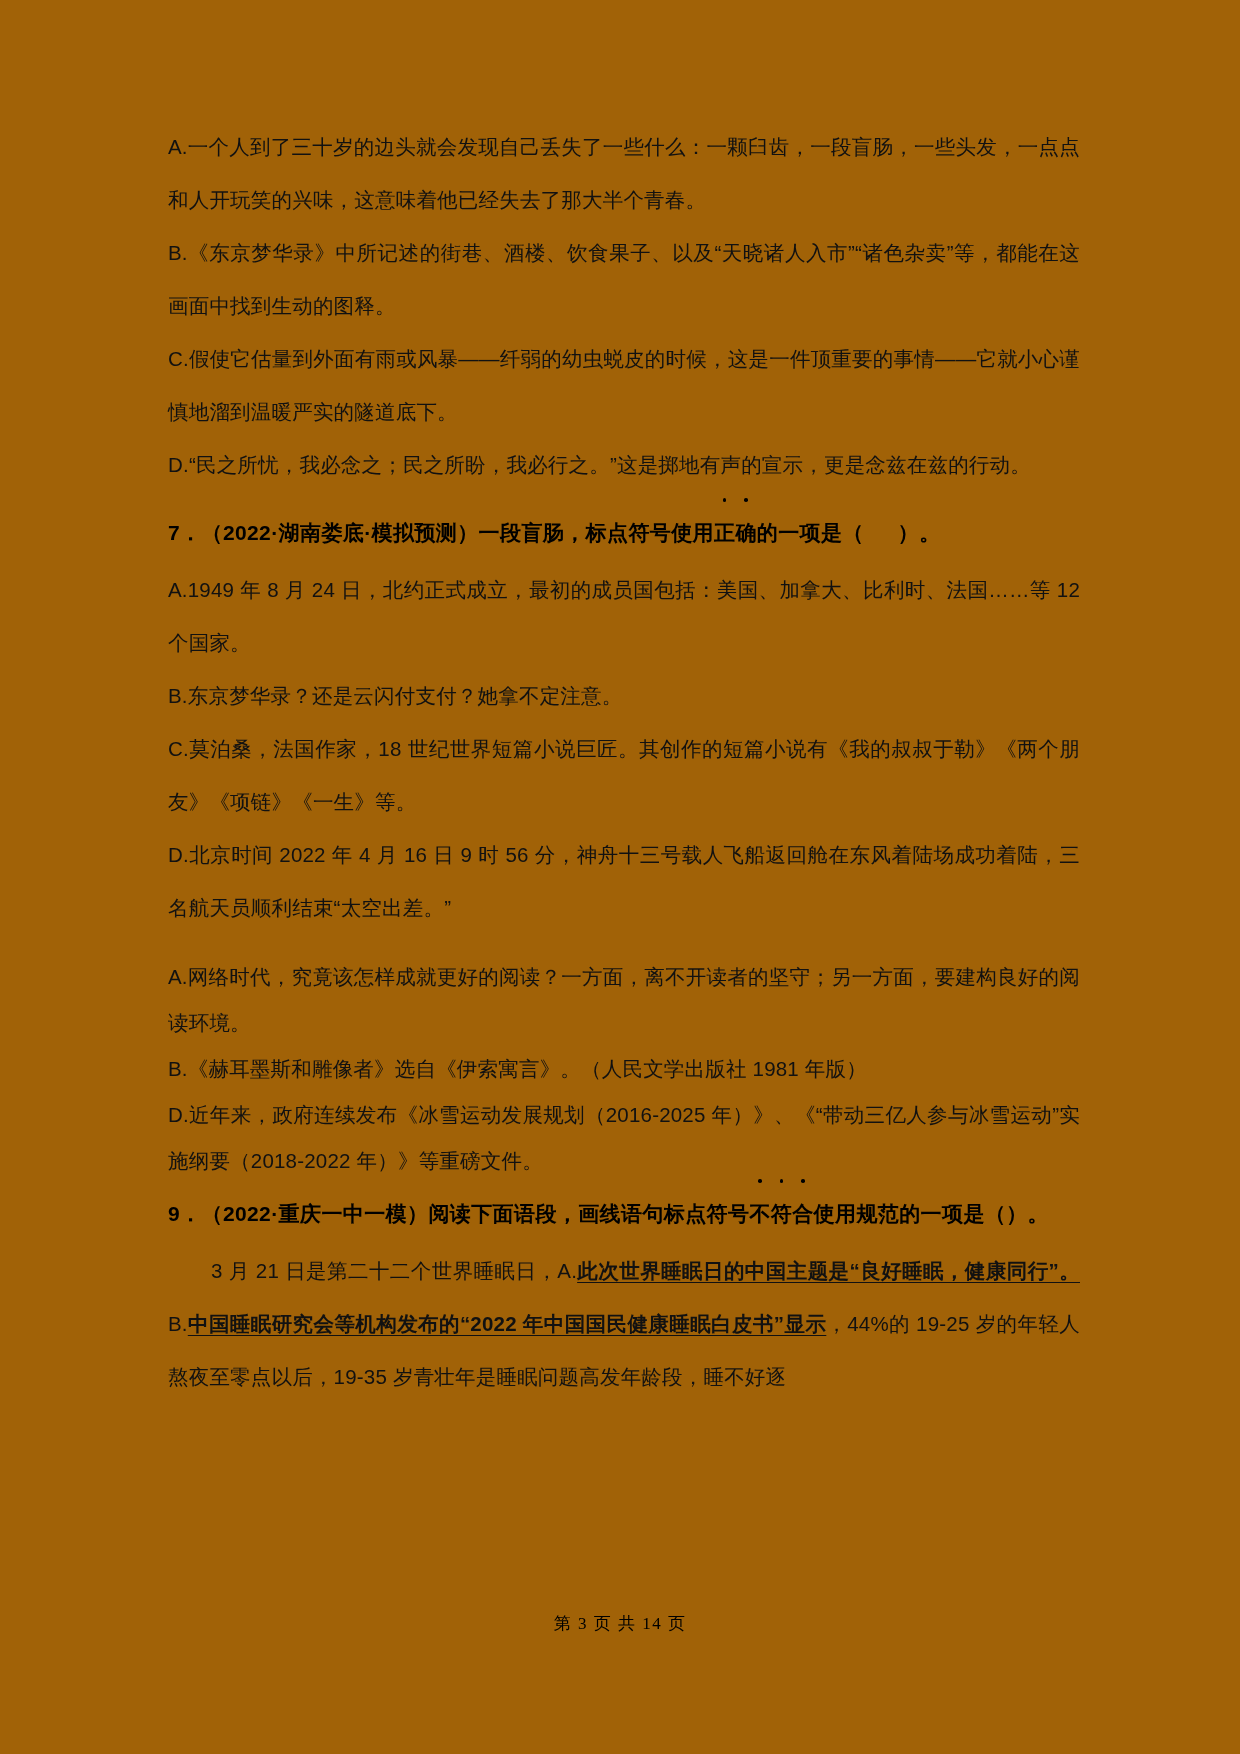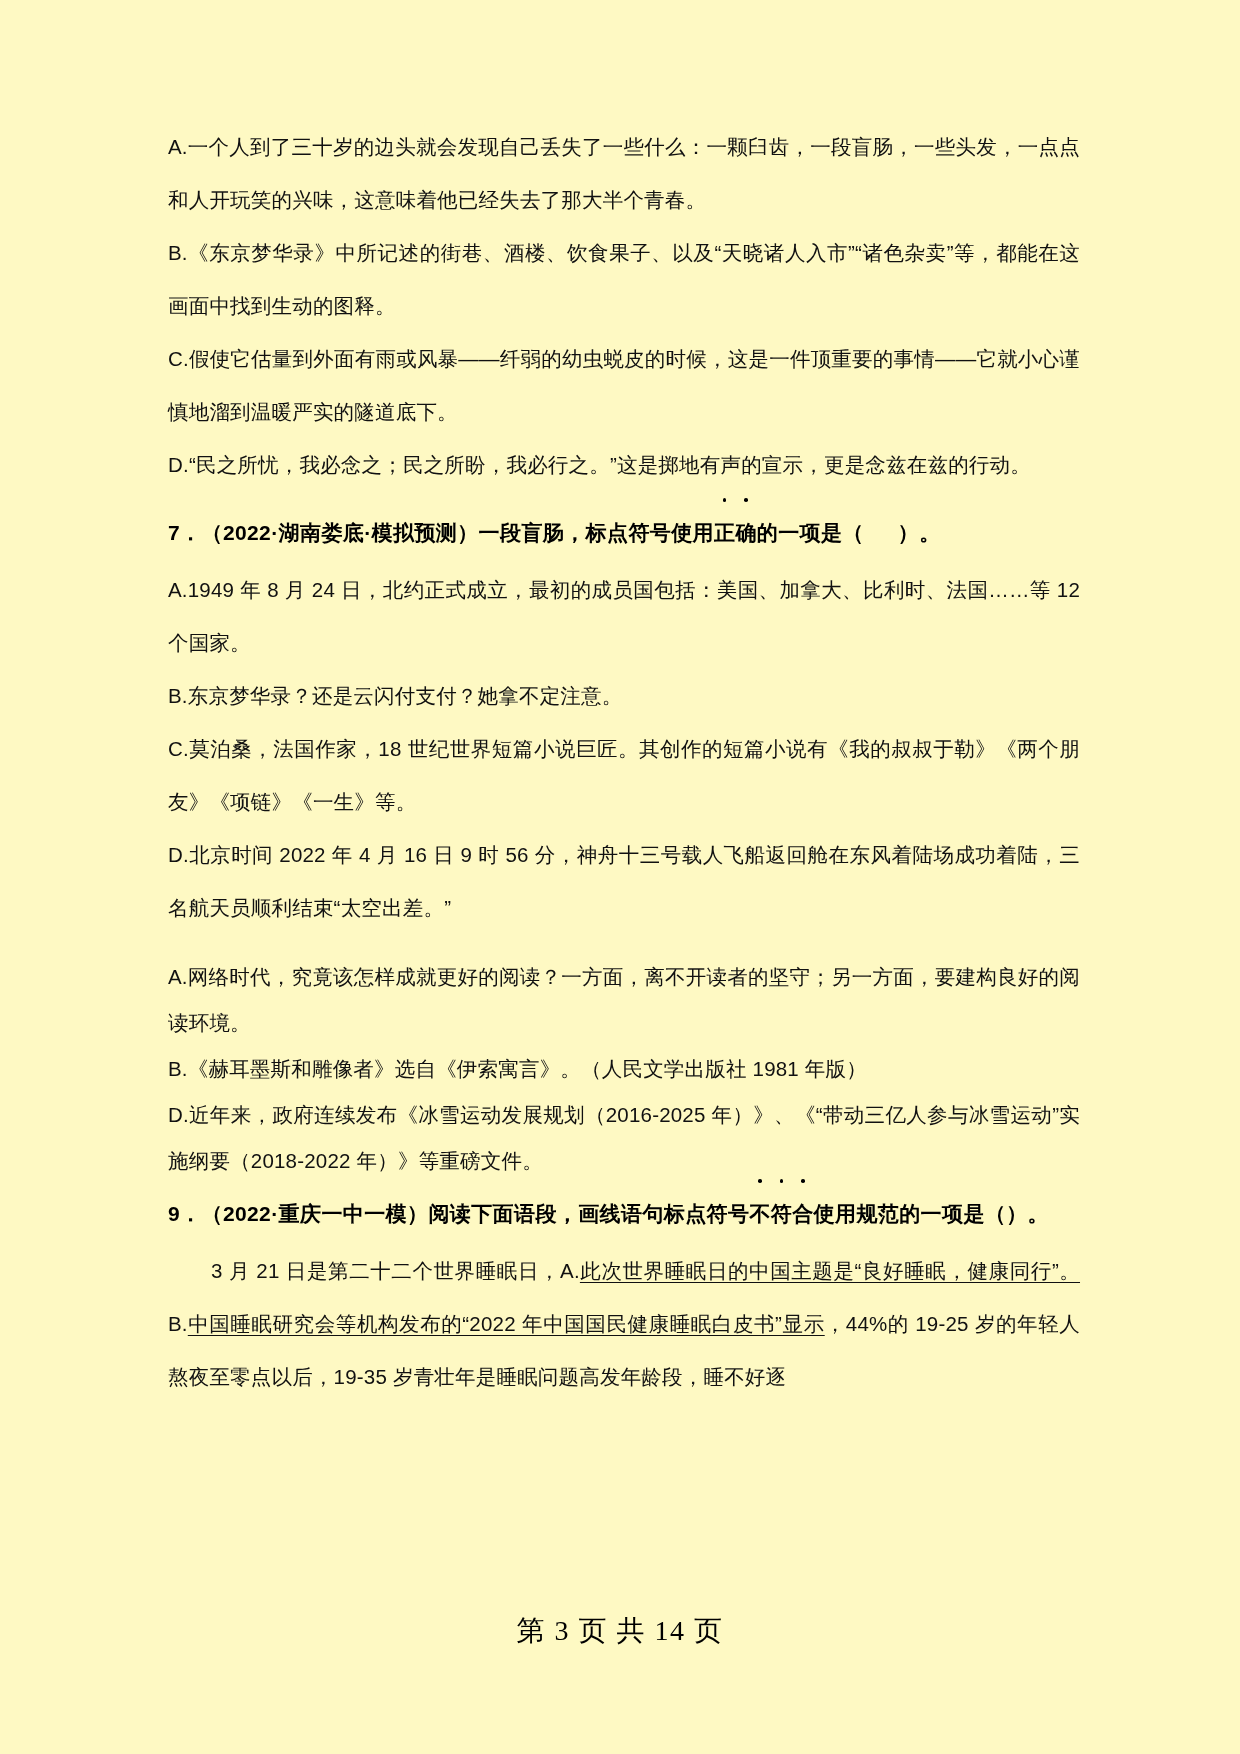--- a/index.html
+++ b/index.html
@@ -9,21 +9,21 @@
   }
   body {
     font-family: "Liberation Sans", "DejaVu Sans", sans-serif;
     color: #000000;
   }
   .page {
     position: relative;
     width: 1240px;
     height: 1754px;
     margin: 0 auto;
-    background: #fef9c3;
+    background: #a16207;
     box-sizing: border-box;
     overflow: hidden;
   }
   .content {
     position: absolute;
     left: 168px;
     top: 120px;
     width: 912px;
   }
   
@@ -81,31 +81,32 @@
     display: block;
     width: 3.5px;
     height: 3.5px;
     border-radius: 50%;
     background: #000;
   }
   .uline {
     text-decoration: underline;
     text-underline-offset: 4px;
     text-decoration-thickness: 1.2px;
+    font-weight: bold;
   }
   .indent2 {
     text-indent: 2.1em;
   }
   .footer {
     position: absolute;
     left: 0;
     right: 0;
     top: 1612px;
     text-align: center;
-    font-size: 28px;
+    font-size: 17px;
     font-family: "Liberation Serif", "DejaVu Serif", serif;
     letter-spacing: 1.5px;
     color: #000;
   }
 </style>
 </head>
 <body>
 
 <div class="page">
   <div class="content">

